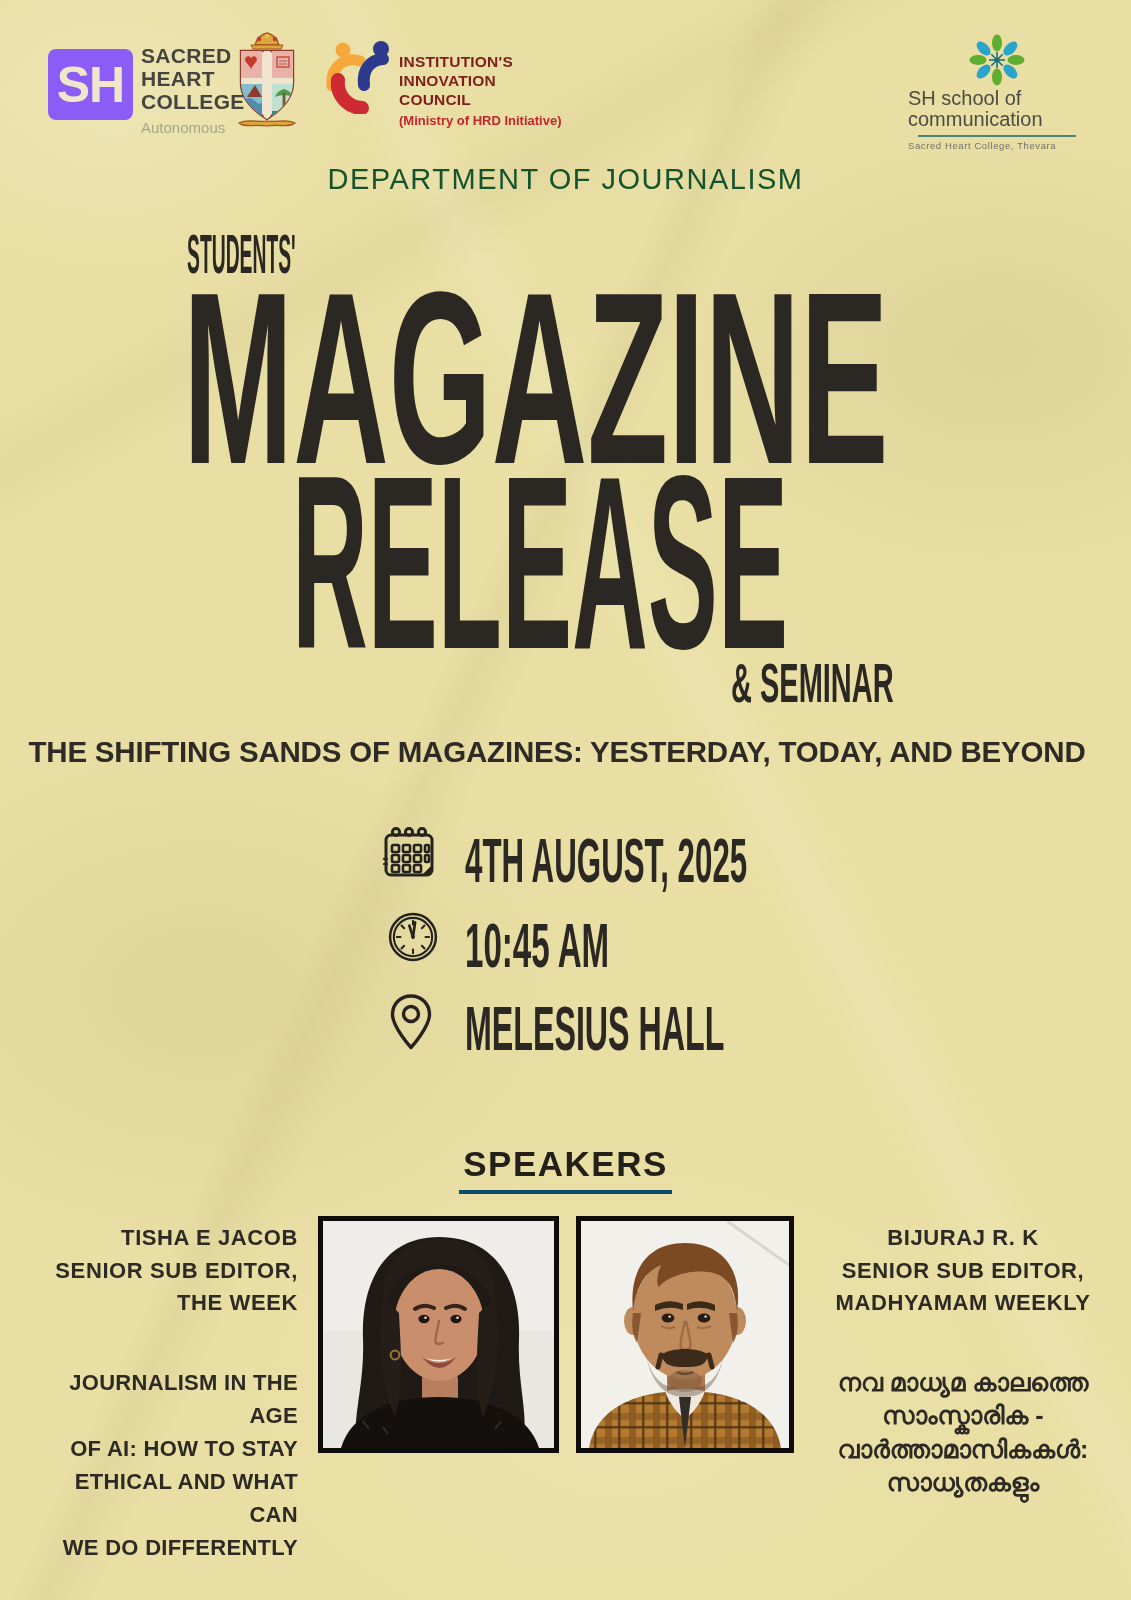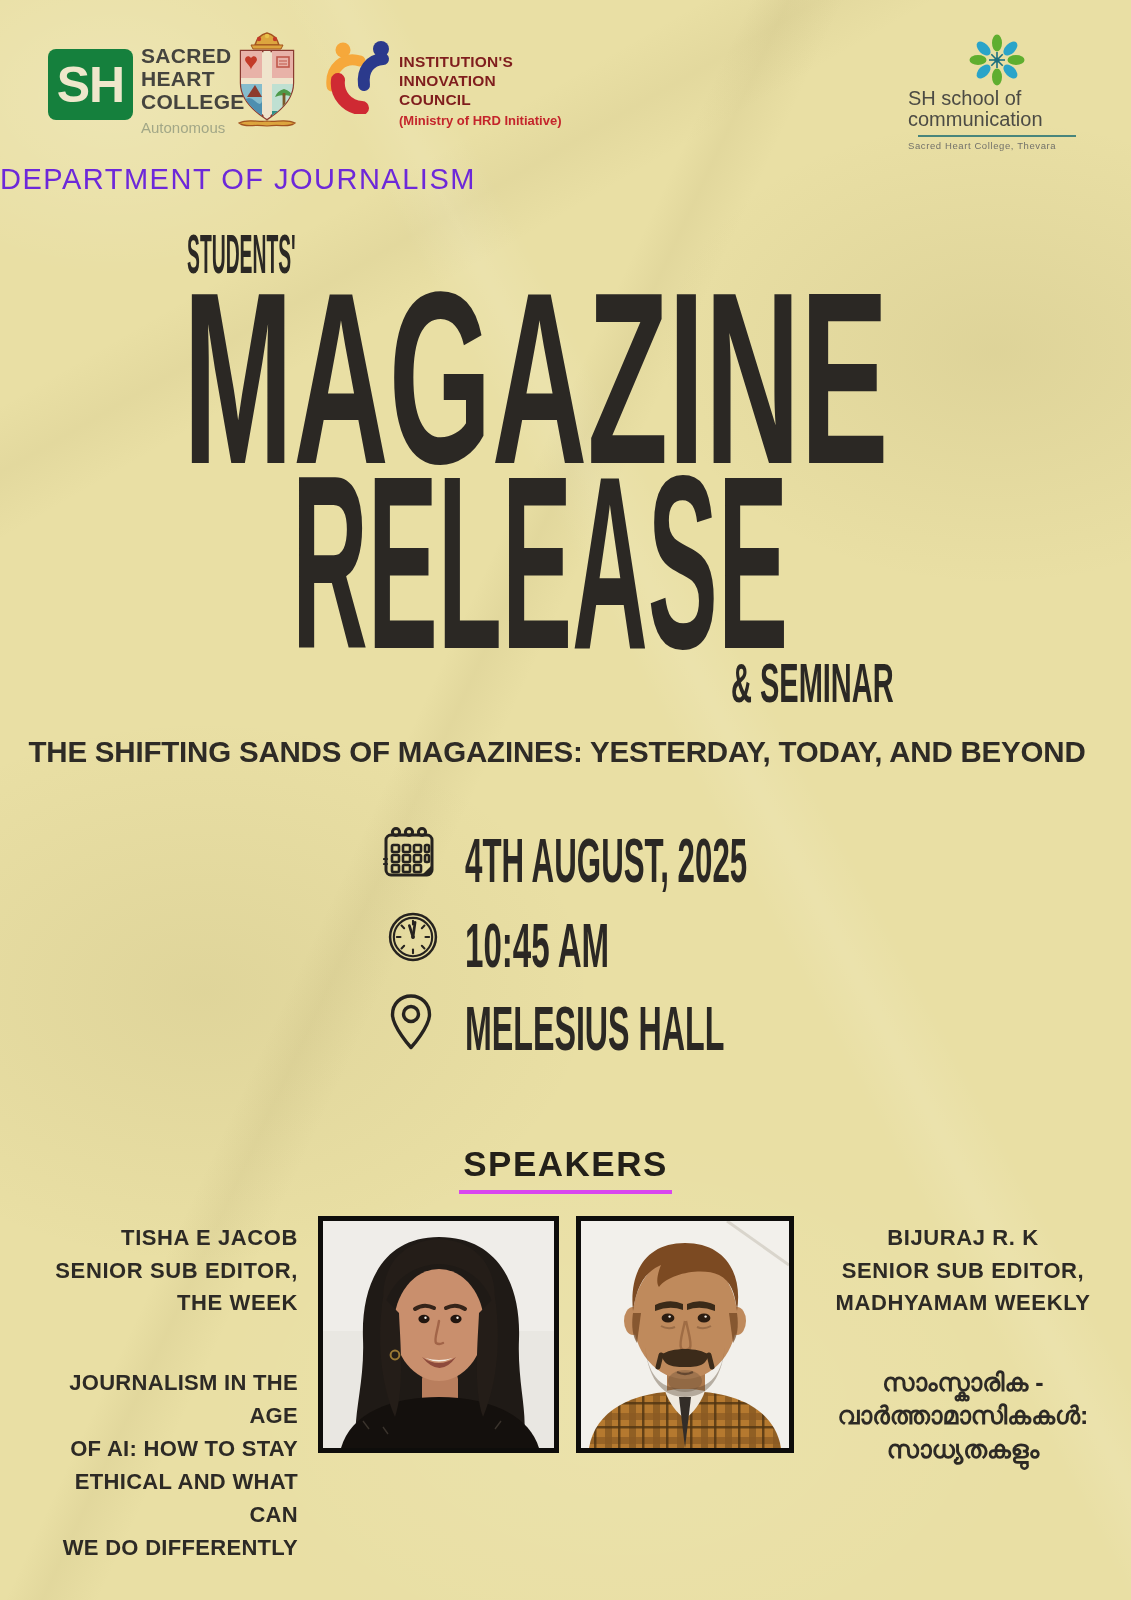--- a/index.html
+++ b/index.html
@@ -15,60 +15,60 @@
       radial-gradient(ellipse 420px 300px at 10% 6%, rgba(255,255,242,.20), transparent 60%),
       radial-gradient(ellipse 520px 360px at 88% 22%, rgba(125,110,55,.10), transparent 65%),
       radial-gradient(ellipse 600px 420px at 18% 62%, rgba(125,110,55,.09), transparent 65%),
       radial-gradient(ellipse 640px 420px at 55% 88%, rgba(255,255,240,.10), transparent 65%),
       linear-gradient(115deg, transparent 40%, rgba(130,115,60,.07) 42%, transparent 45%),
       linear-gradient(62deg, transparent 57%, rgba(255,255,245,.10) 60%, transparent 63%),
       linear-gradient(150deg, transparent 18%, rgba(130,115,60,.06) 21%, transparent 24%);
   }
   .abs{position:absolute;}
   
-  .sh-box{left:48px;top:49px;width:85px;height:71px;background:#15803d;border-radius:8px;
+  .sh-box{left:48px;top:49px;width:85px;height:71px;background:#8b5cf6;border-radius:8px;
           display:flex;align-items:center;justify-content:center;}
   .sh-box span{font-size:50px;font-weight:700;color:#eee7cb;letter-spacing:-1px;}
   .college-text{left:141px;top:44px;line-height:23px;}
   .college-line{font-size:21px;font-weight:700;color:#45443e;letter-spacing:.3px;}
   .college-sub{font-size:15px;color:#a2a787;margin-top:3px;font-weight:400;}
   .crest{left:229px;top:31px;width:76px;height:100px;}
   .iic-icon{left:326px;top:40px;width:64px;height:74px;}
   .iic-text{left:399px;top:52px;line-height:19px;}
   .iic-line{font-size:15.5px;font-weight:700;color:#7f1d1d;letter-spacing:.2px;}
   .iic-sub{font-size:13px;font-weight:700;color:#c4252b;margin-top:2px;}
   .school{left:908px;top:32px;width:178px;text-align:left;}
   .flower{width:60px;height:56px;display:block;margin:0 auto;}
   .school-line{font-size:20px;color:#4c4b44;line-height:21px;font-weight:400;}
   .school-divider{height:2px;background:#48857c;margin:5px 10px 3px;}
   .school-sub{font-size:9.5px;color:#72716a;letter-spacing:.6px;}
   
-  .dept{left:0;right:0;top:163px;font-size:29px;font-weight:400;
-        color:#6d28d9;letter-spacing:1.5px;}
+  .dept{left:0;right:0;top:163px;text-align:center;font-size:29px;font-weight:400;
+        color:#14532d;letter-spacing:1.5px;}
   
   .stamp{position:absolute;font-weight:700;color:#2b2824;line-height:1;white-space:nowrap;
          transform-origin:left top;}
   .t-kicker{left:187px;top:226px;font-size:42px;transform:scale(0.46,1.34);}
   .t-word1{left:183px;top:256px;font-size:150px;transform:scale(0.882,1.63);}
   .t-word2{left:292px;top:438px;font-size:150px;transform:scale(0.70,1.65);}
   .t-suffix{left:731px;top:656px;font-size:42px;transform:scale(0.69,1.32);}
   
   .tagline{left:0;right:17px;top:735px;text-align:center;font-size:29.5px;font-weight:700;
            letter-spacing:-0.2px;color:#2e2b26;}
   
   .d-ico-cal{left:383px;top:826px;width:52px;height:53px;}
   .d-ico-clk{left:388px;top:912px;width:50px;height:50px;}
   .d-ico-pin{left:389px;top:993px;width:44px;height:58px;}
   .d-date{left:465px;top:828px;font-size:46px;transform:scale(0.68,1.38);}
   .d-time{left:465px;top:913px;font-size:46px;transform:scale(0.72,1.38);}
   .d-venue{left:465px;top:996px;font-size:46px;transform:scale(0.70,1.38);}
   
   .speakers-h{left:0;right:0;top:1144px;text-align:center;}
   .speakers-h span{display:inline-block;font-size:35px;font-weight:700;letter-spacing:1.5px;
-        color:#232019;border-bottom:4px solid #d946ef;padding:0 4px 6px;}
+        color:#232019;border-bottom:4px solid #0c4a6e;padding:0 4px 6px;}
   .sp-col{position:absolute;top:1222px;}
   .sp-left{left:28px;width:270px;text-align:right;}
   .sp-right{left:807px;width:312px;text-align:center;}
   .sp-name-line{font-size:22px;font-weight:700;color:#2d2a25;line-height:32.5px;letter-spacing:.6px;}
   .sp-topic{margin-top:46px;}
   .sp-topic-line{font-size:22px;font-weight:700;color:#2d2a25;line-height:33px;letter-spacing:.3px;}
   .sp-topic-ml .sp-topic-line{font-size:25px;line-height:33.5px;letter-spacing:0;}
   
   .photo{position:absolute;top:1216px;height:237px;border:5px solid #0e0d0b;box-sizing:border-box;
          background:#eceae6;}
@@ -301,19 +301,20 @@
       <path d="M64,126 C68,162 84,176 104,176 C124,176 140,162 144,126 C140,158 126,168 104,168 C82,168 68,158 64,126 Z" fill="rgba(85,65,45,.38)"></path>
       <ellipse cx="104" cy="160" rx="17" ry="11" fill="rgba(85,65,45,.30)"></ellipse>
     </svg>
   </div>
 
   <div class="sp-col sp-right">
     <div class="sp-name-line">BIJURAJ R. K</div>
     <div class="sp-name-line">SENIOR SUB EDITOR,</div>
     <div class="sp-name-line">MADHYAMAM WEEKLY</div>
     <div class="sp-topic sp-topic-ml">
+      <div class="sp-topic-line">നവ മാധ്യമ കാലത്തെ</div>
       <div class="sp-topic-line">സാംസ്കാരിക -</div>
       <div class="sp-topic-line">വാർത്താമാസികകൾ:</div>
       <div class="sp-topic-line">സാധ്യതകളും</div>
     </div>
   </div>
 
 </div>
 
 </body></html>

